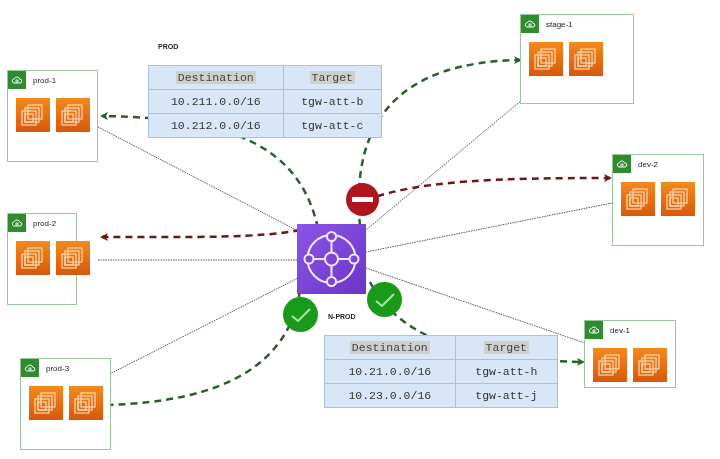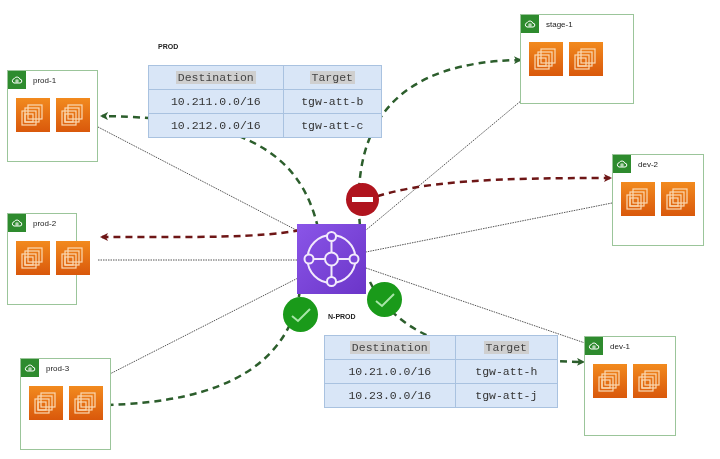--- a/index.html
+++ b/index.html
@@ -266,21 +266,21 @@
       <svg viewBox="0 0 34 34">
         <g fill="none" stroke="#fbd9b3" stroke-width="1.2">
           <rect x="12" y="7" width="14" height="14"></rect>
           <rect x="9" y="10" width="14" height="14"></rect>
           <rect x="6" y="13" width="14" height="14"></rect>
           <rect x="9" y="16" width="8" height="8"></rect>
         </g>
       </svg>
     </div>
   </div>
-<div id="vpc-dev-1" class="vpc" style="left:584px;top:336px;width:92px;height:100px;">
+<div id="vpc-dev-1" class="vpc" style="left:584px;top:320px;width:92px;height:68px;">
     <div class="vpc-head">
       <div class="vpc-badge">
         <svg width="12" height="10" viewBox="0 0 12 10">
           <path d="M3,8 a2.2,2.2 0 0 1 0.2,-4.3 a3,3 0 0 1 5.6,0.5 a1.9,1.9 0 0 1 0.2,3.8 z" fill="none" stroke="#fff" stroke-width="1"></path>
           <rect x="5" y="5" width="2" height="2" fill="none" stroke="#fff" stroke-width="0.8"></rect>
         </svg>
       </div>
       <span class="vpc-label">dev-1</span>
     </div>
     <div class="ec2" style="left: 8px; top: 27px;">

